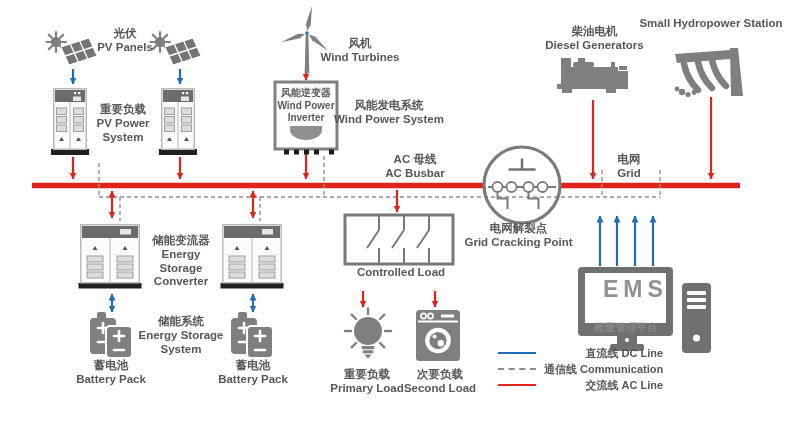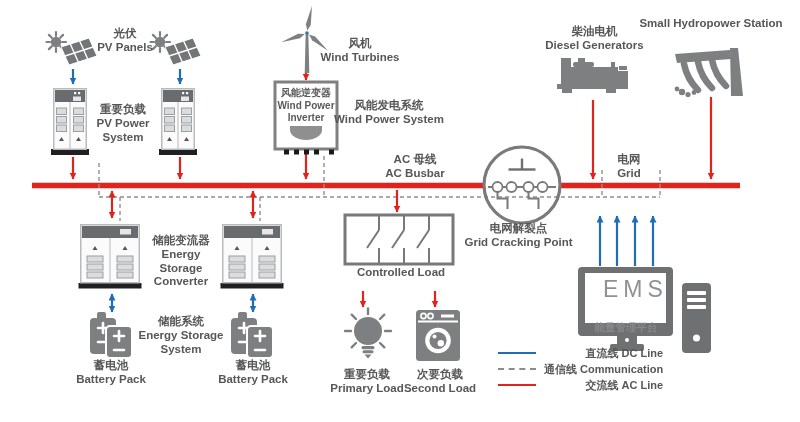--- a/index.html
+++ b/index.html
@@ -14,21 +14,21 @@
   }
   .lbl span{display:block;}
   .inv-lbl{
     position:absolute;left:276px;top:87px;width:60px;text-align:center;
     font-weight:700;font-size:10px;color:#5a5a5a;line-height:1.25;
   }
   .inv-lbl span{display:block;}
   .ems-screen-text{
     position:absolute;left:586px;top:276px;width:80px;text-align:center;
   }
-  .ems-title{display:block;font-size:23px;letter-spacing:5px;color:#8f9193;font-weight:400;padding-left:17px;}
+  .ems-title{display:block;font-size:23px;letter-spacing:5px;color:#8f9193;font-weight:700;padding-left:17px;}
   .ems-sub{display:block;font-size:10.5px;font-weight:700;color:#85878a;margin-top:18px;}
   .legend{position:absolute;left:498px;top:347px;}
   .legend-row{display:flex;align-items:center;margin-bottom:4px;height:12px;justify-content:space-between;}
   .legend-line{display:inline-block;width:38px;height:0;margin-right:8px;}
   .legend-line.dc{border-top:2.4px solid #1f6db3;}
   .legend-line.ac{border-top:2.4px solid #e2231c;}
   .legend-line.comm{border-top:2.4px dashed #8c8c8c;}
   .legend-txt{font-size:11px;font-weight:700;color:#575757;white-space:nowrap;}
 </style>
 </head>

